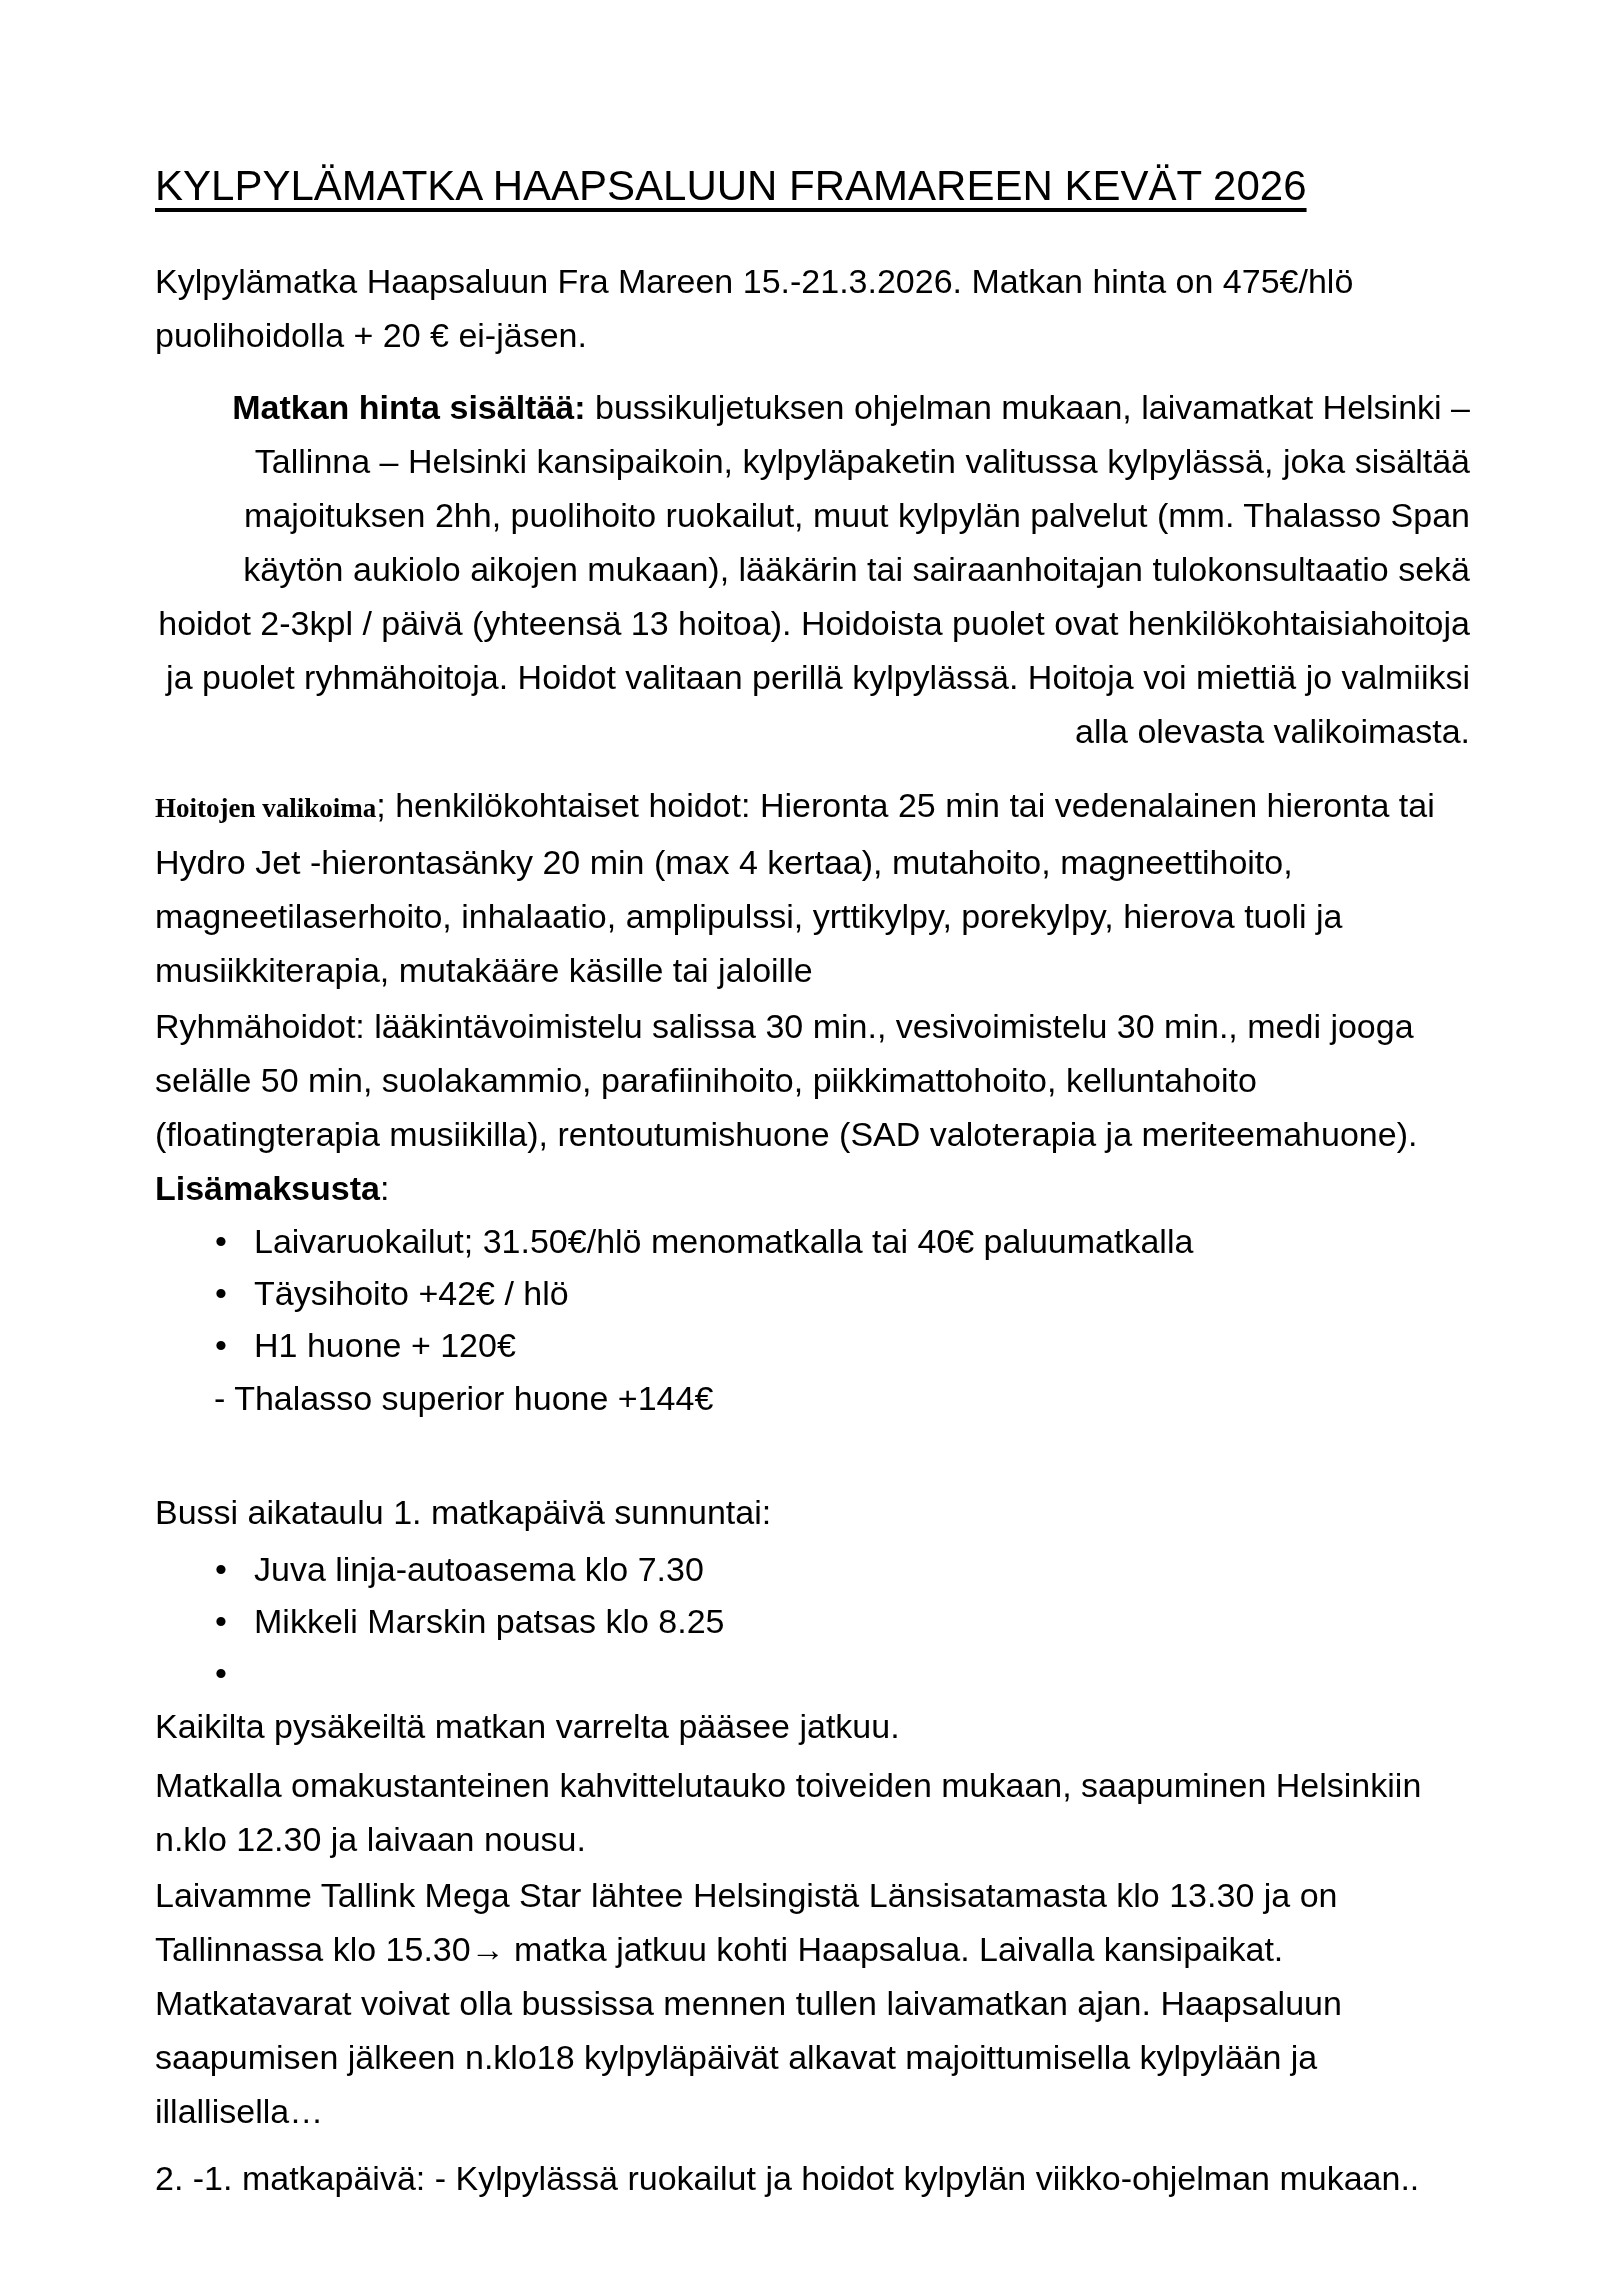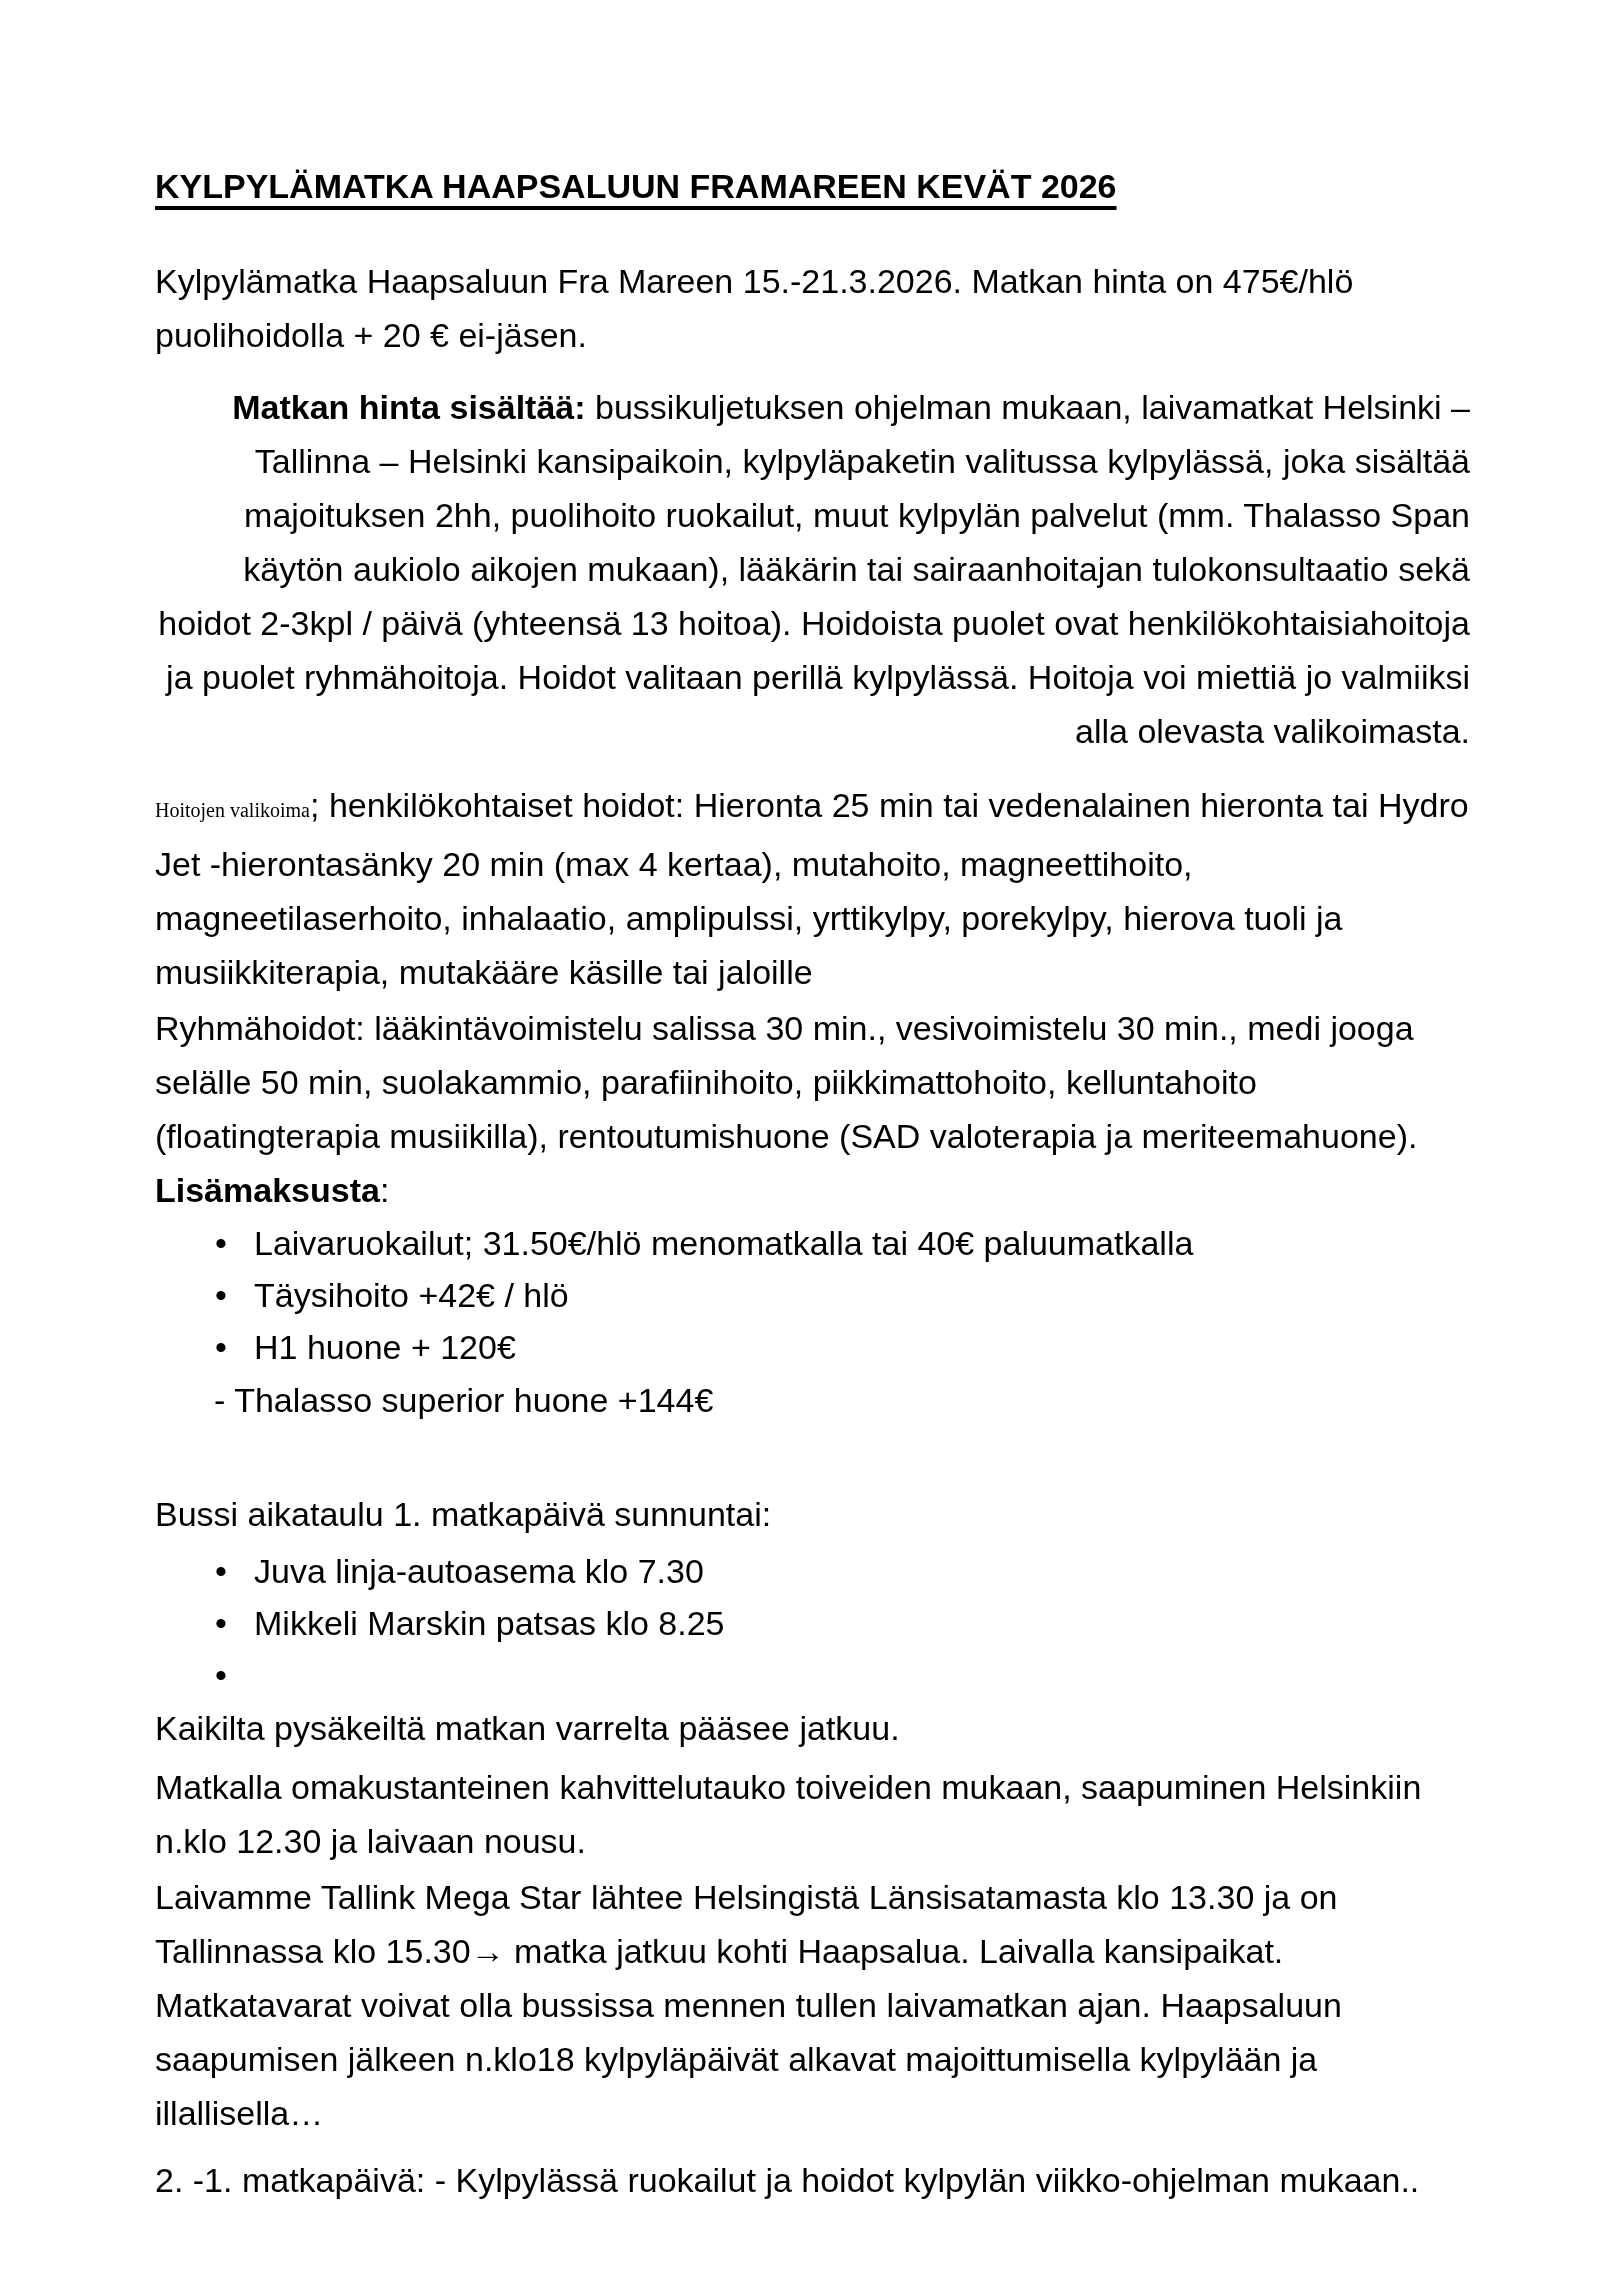--- a/index.html
+++ b/index.html
@@ -10,23 +10,23 @@
     box-sizing: border-box;
     padding: 157px 153px 0 155px;
     background: #ffffff;
     color: #000000;
     font-family: "Liberation Sans", "DejaVu Sans", sans-serif;
     font-size: 34px;
     line-height: 54px;
     overflow: hidden;
   }
   h1.doc-title {
-    font-size: 34px;
+    font-size: 42px;
     line-height: 58px;
-    font-weight: 700;
+    font-weight: 400;
     margin: 0 0 39px 0;
     text-decoration: underline;
     text-decoration-thickness: 3.9px;
     text-underline-offset: 7.9px;
   }
   p { margin: 0; }
   .p-intro     { margin-bottom: 18px; }
   .p-includes  { margin-bottom: 19.6px; text-align: right; }
   .p-personal  { margin-bottom: 2.6px; }
   .p-group     { margin-bottom: 0; }
@@ -36,22 +36,22 @@
   .p-kaikilta  { margin-bottom: 5.2px; }
   .p-matkalla  { margin-bottom: 1.3px; }
   .p-laivamme  { margin-bottom: 13px; }
   .u {
     text-decoration-thickness: 2.6px;
     text-underline-offset: 5.9px;
   }
   .bold { font-weight: 700; }
   .serif-lead {
     font-family: "Liberation Serif", "DejaVu Serif", serif;
-    font-weight: 400;
-    font-size: 20px;
+    font-weight: 700;
+    font-size: 27px;
   }
   ul.bullets {
     list-style: none;
     margin: 0;
     padding: 0;
   }
   ul.bullets li {
     position: relative;
     padding-left: 99px;
     line-height: 52px;

